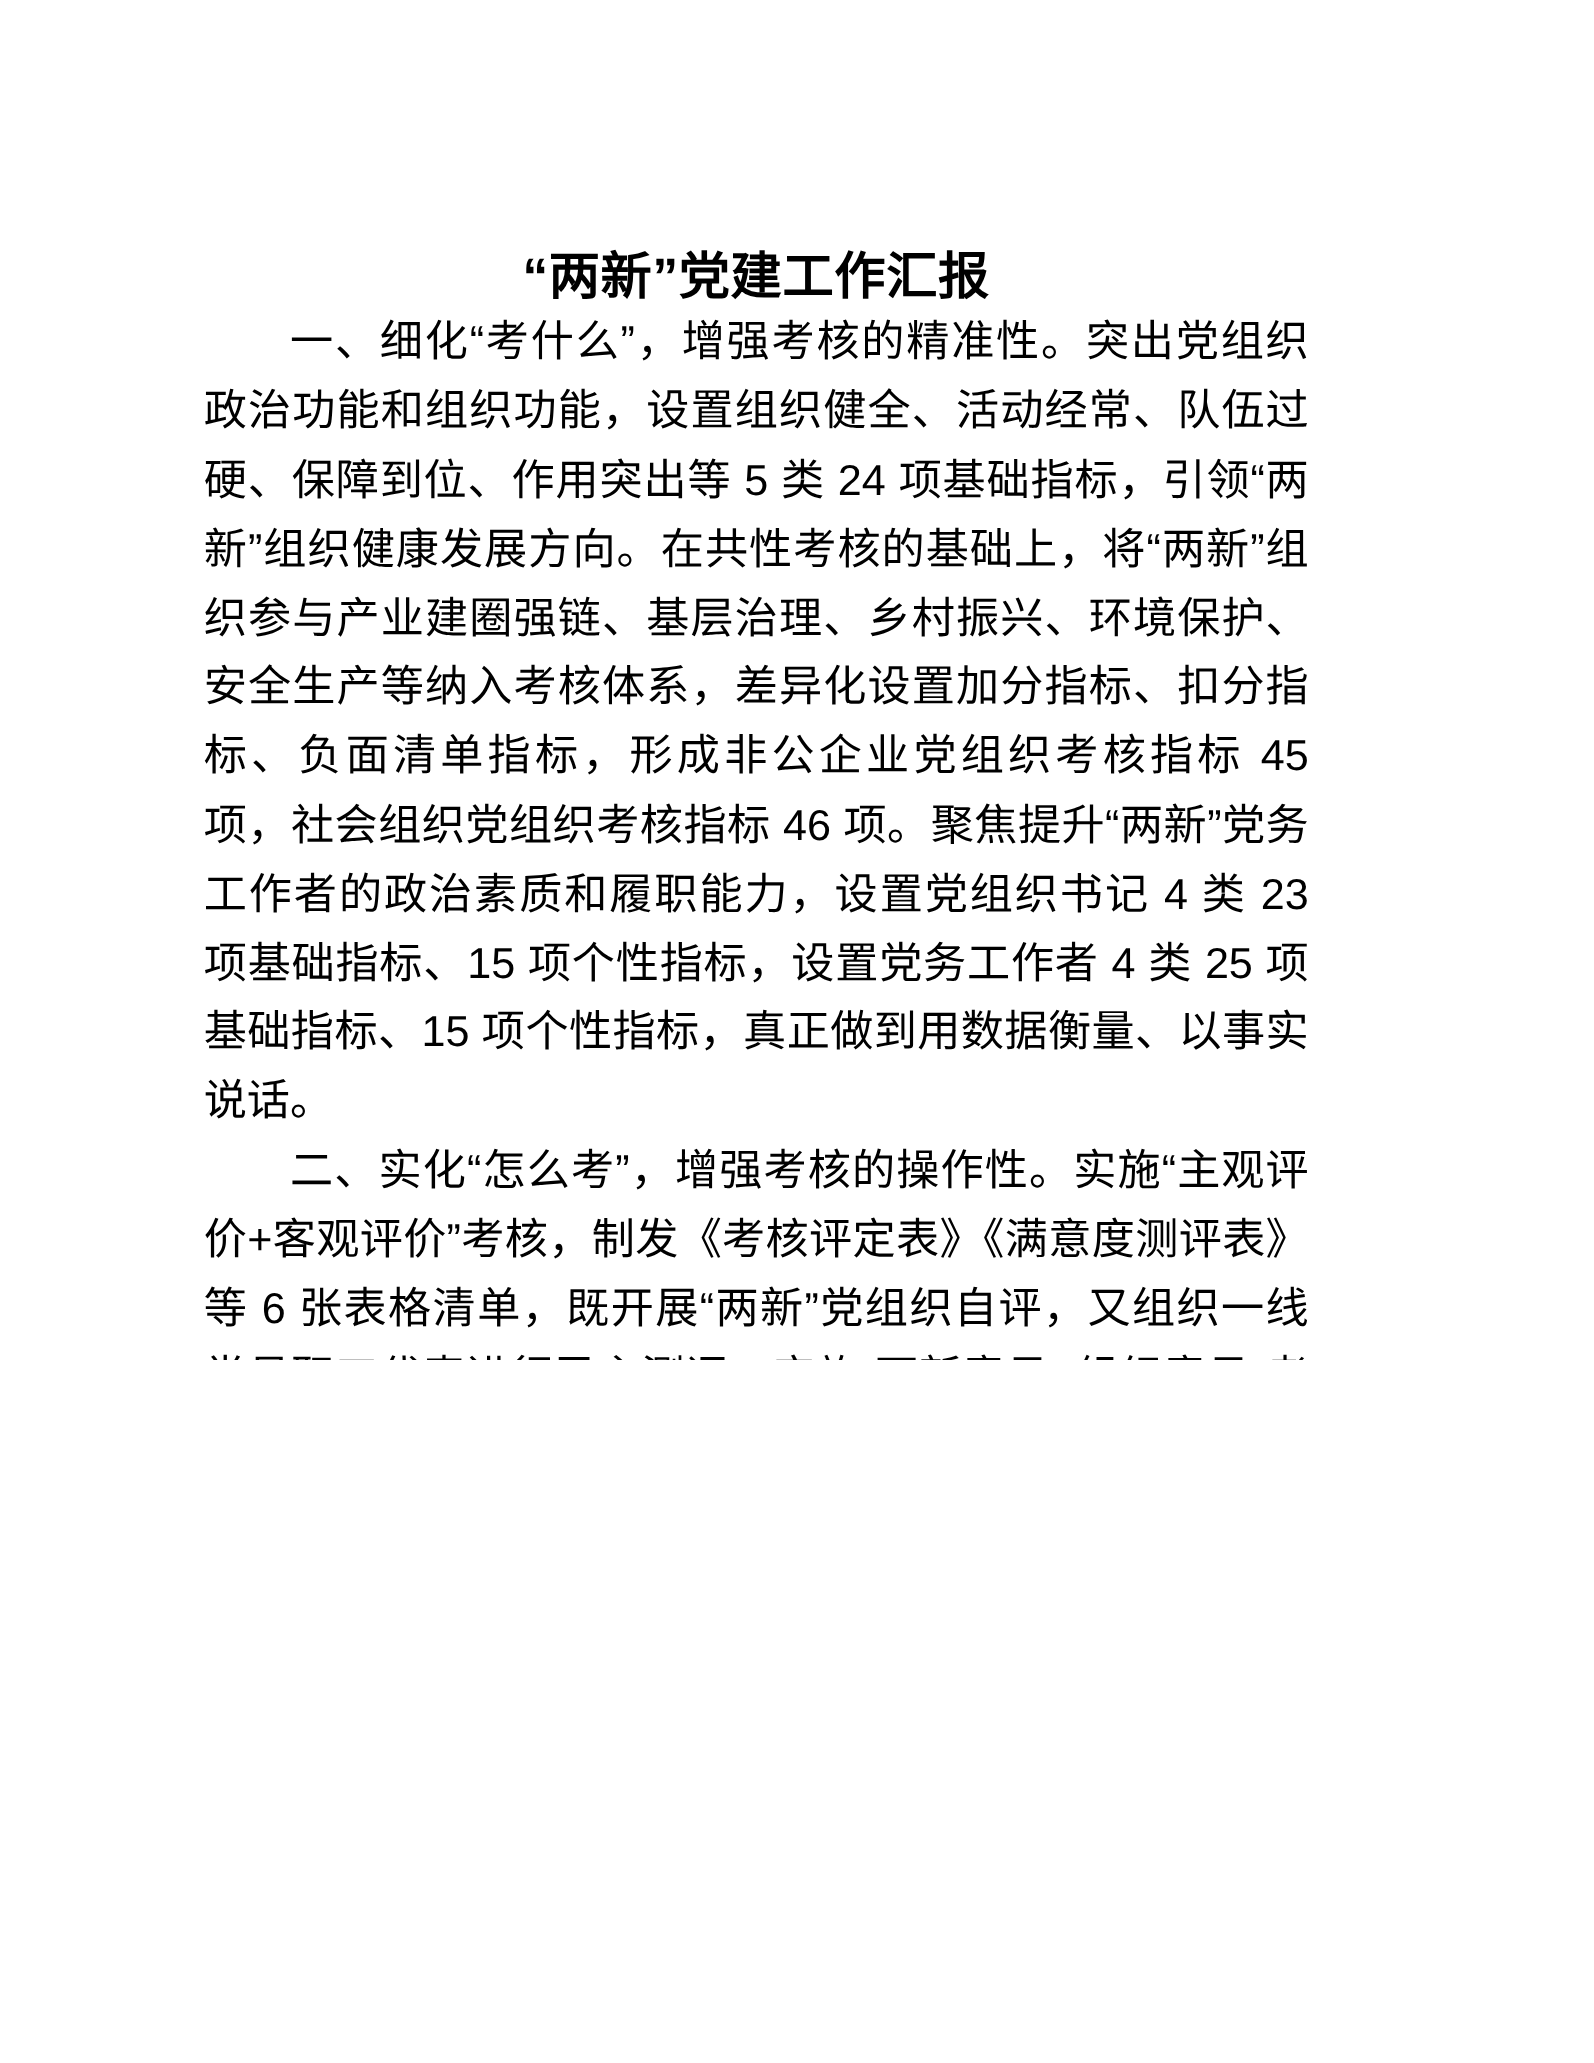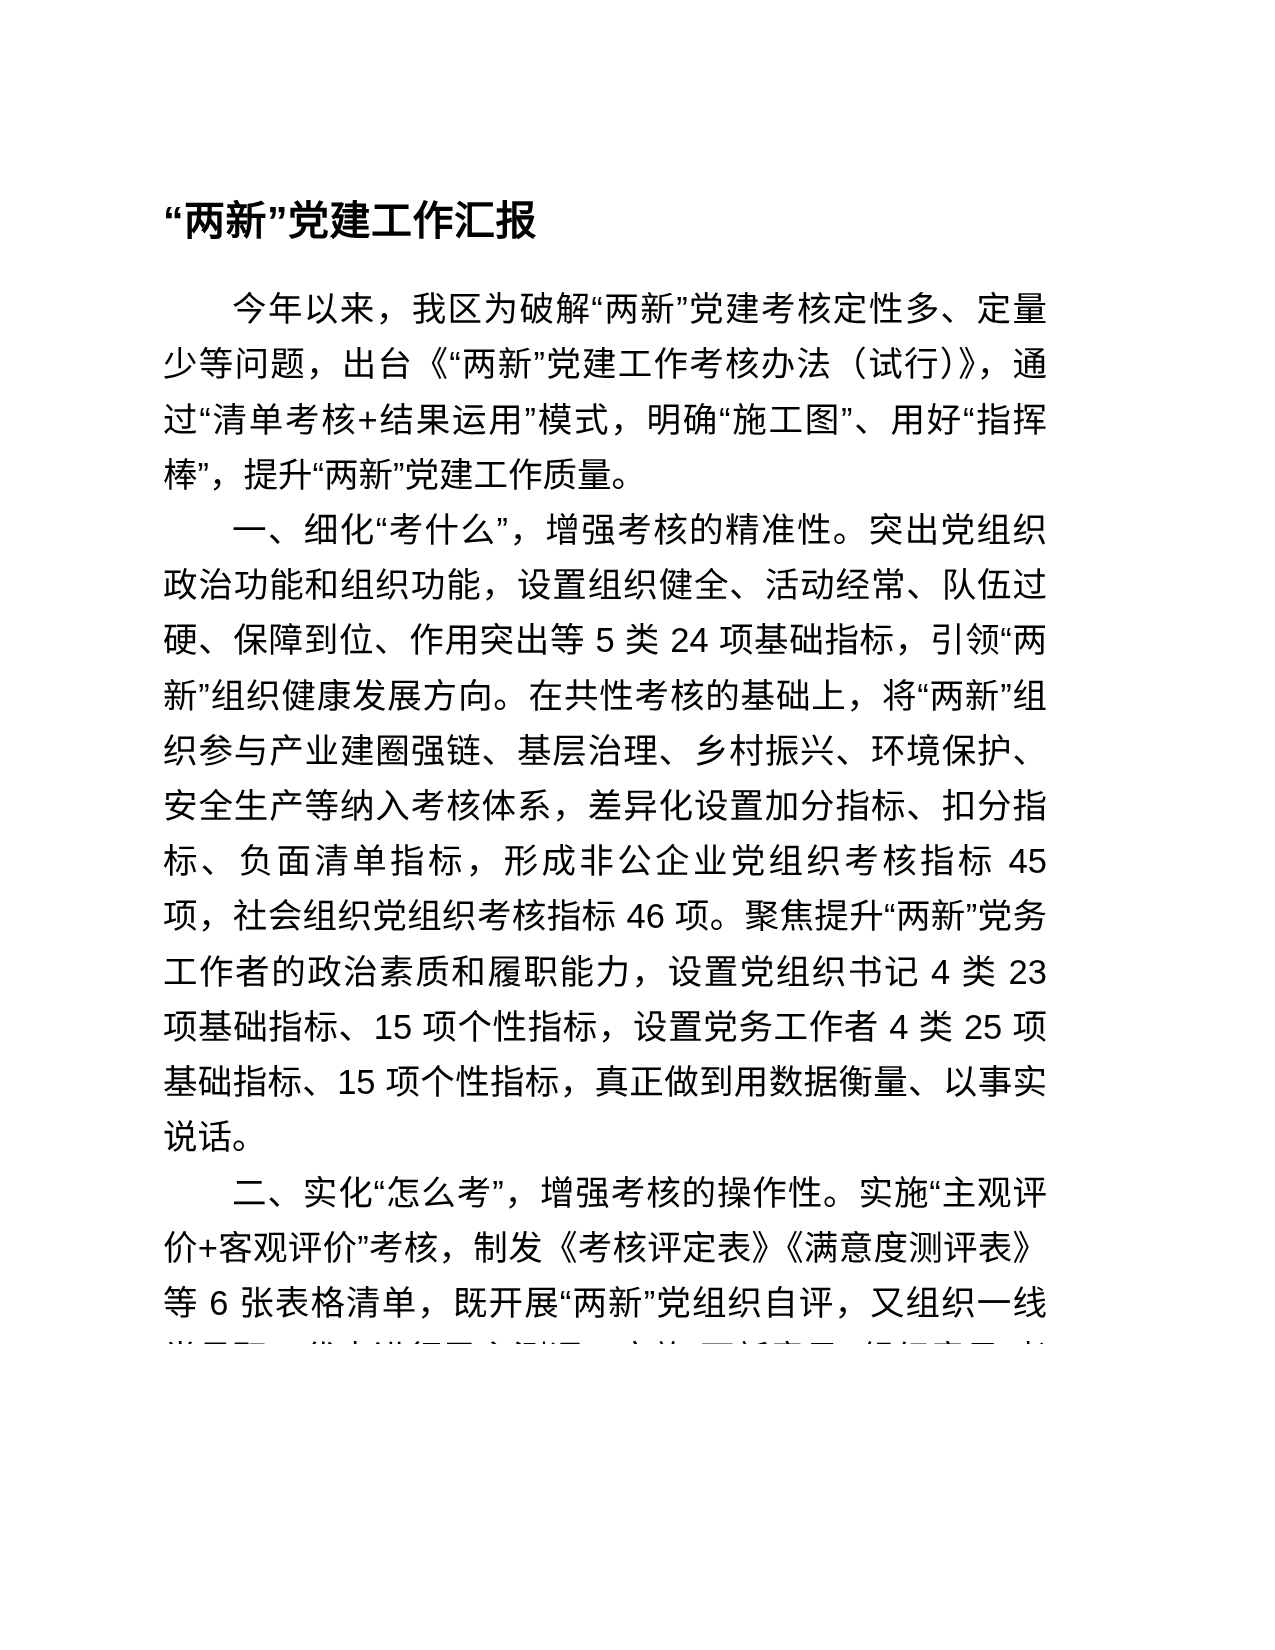--- a/index.html
+++ b/index.html
@@ -30,21 +30,21 @@
     top: 0;
     width: 884px;
   }
   .doc-title {
     margin: 0;
     padding: 0;
     font-size: 41px;
     font-weight: 700;
     line-height: 1.25;
     letter-spacing: 0.5px;
-    text-align: left;
+    text-align: center;
     color: #000000;
     padding-top: 196px;
     padding-bottom: 0;
     font-family: "Liberation Sans", "DejaVu Sans", sans-serif;
   }
   .para {
     margin: 0;
     padding: 0;
     font-size: 34.5px;
     line-height: 55.2px;
@@ -72,20 +72,19 @@
   }
 </style>
 </head>
 <body>
 
 <div class="page">
   <div class="doc-body">
 
     <h1 class="doc-title">“两新”党建工作汇报</h1>
 
-    <p class="para indent first">今年以来，我区为破解“两新”党建考核定性多、定量少等问题，出台《“两新”党建工作考核办法（试行）》，通过“清单考核+结果运用”模式，明确“施工图”、用好“指挥棒”，提升“两新”党建工作质量。</p>
 
     <p class="para indent">一、细化“考什么”，增强考核的精准性。突出党组织政治功能和组织功能，设置组织健全、活动经常、队伍过硬、保障到位、作用突出等 5 类 24 项基础指标，引领“两新”组织健康发展方向。在共性考核的基础上，将“两新”组织参与产业建圈强链、基层治理、乡村振兴、环境保护、安全生产等纳入考核体系，差异化设置加分指标、扣分指标、负面清单指标，形成非公企业党组织考核指标 45 项，社会组织党组织考核指标 46 项。聚焦提升“两新”党务工作者的政治素质和履职能力，设置党组织书记 4 类 23 项基础指标、15 项个性指标，设置党务工作者 4 类 25 项基础指标、15 项个性指标，真正做到用数据衡量、以事实说话。</p>
 
     <p class="para indent clip-bottom">二、实化“怎么考”，增强考核的操作性。实施“主观评价+客观评价”考核，制发《考核评定表》《满意度测评表》等 6 张表格清单，既开展“两新”党组织自评，又组织一线党员职工代表进行民主测评。实施“两新意见+组织意见”考核，既听取“两新”组织意见，又听取综合党委、管理服务部门负责</p>
 
   </div>
 </div>
 
 </body></html>

